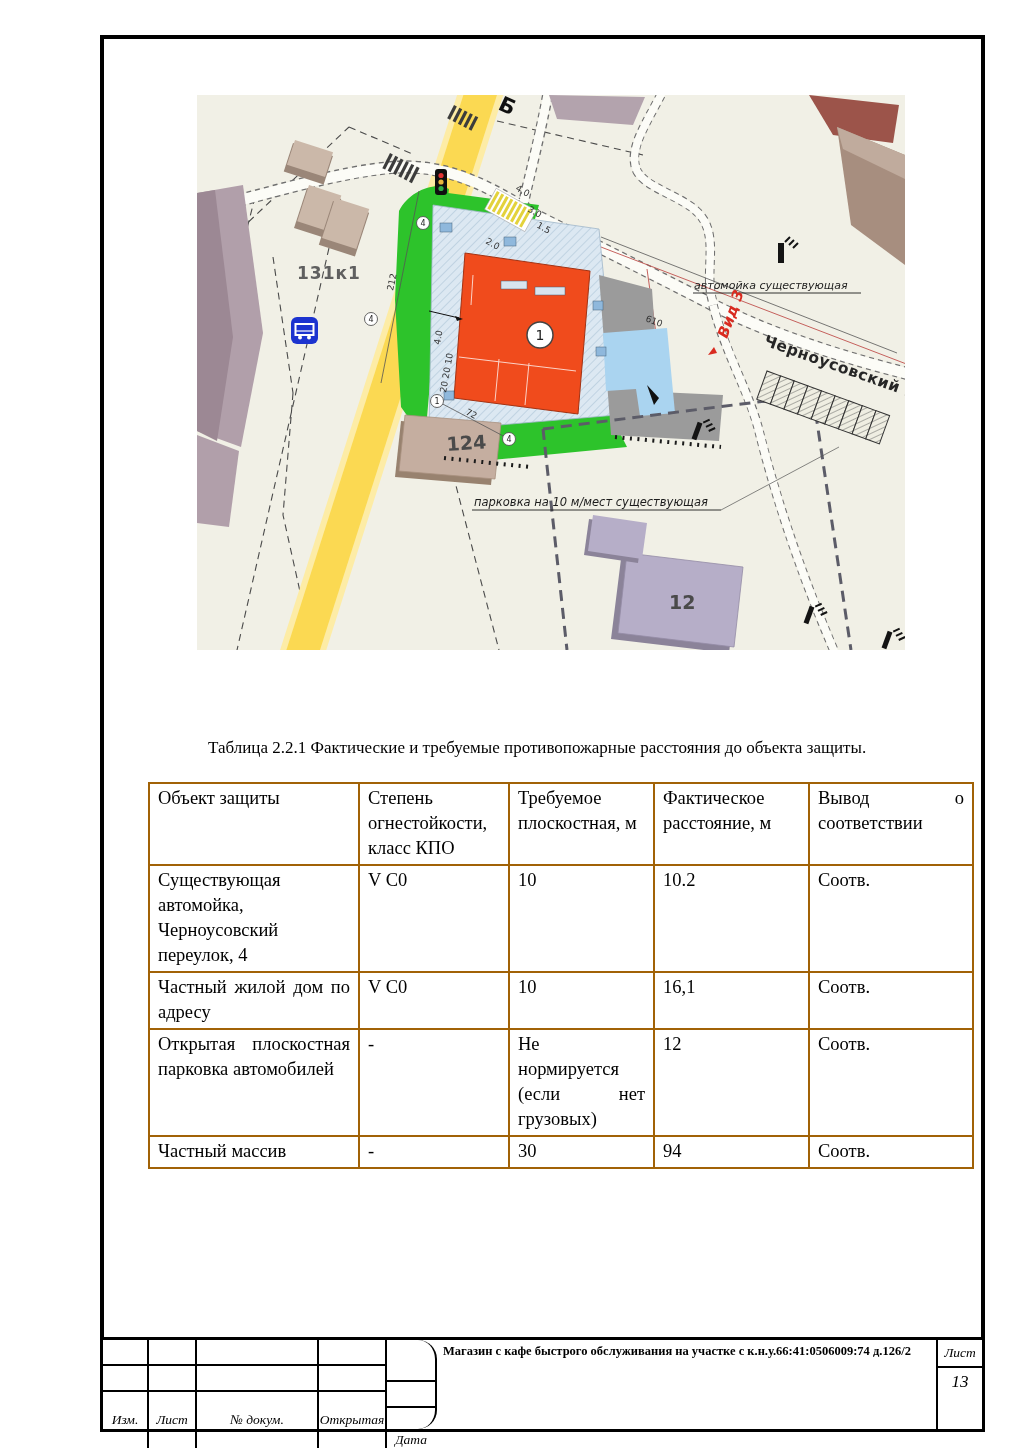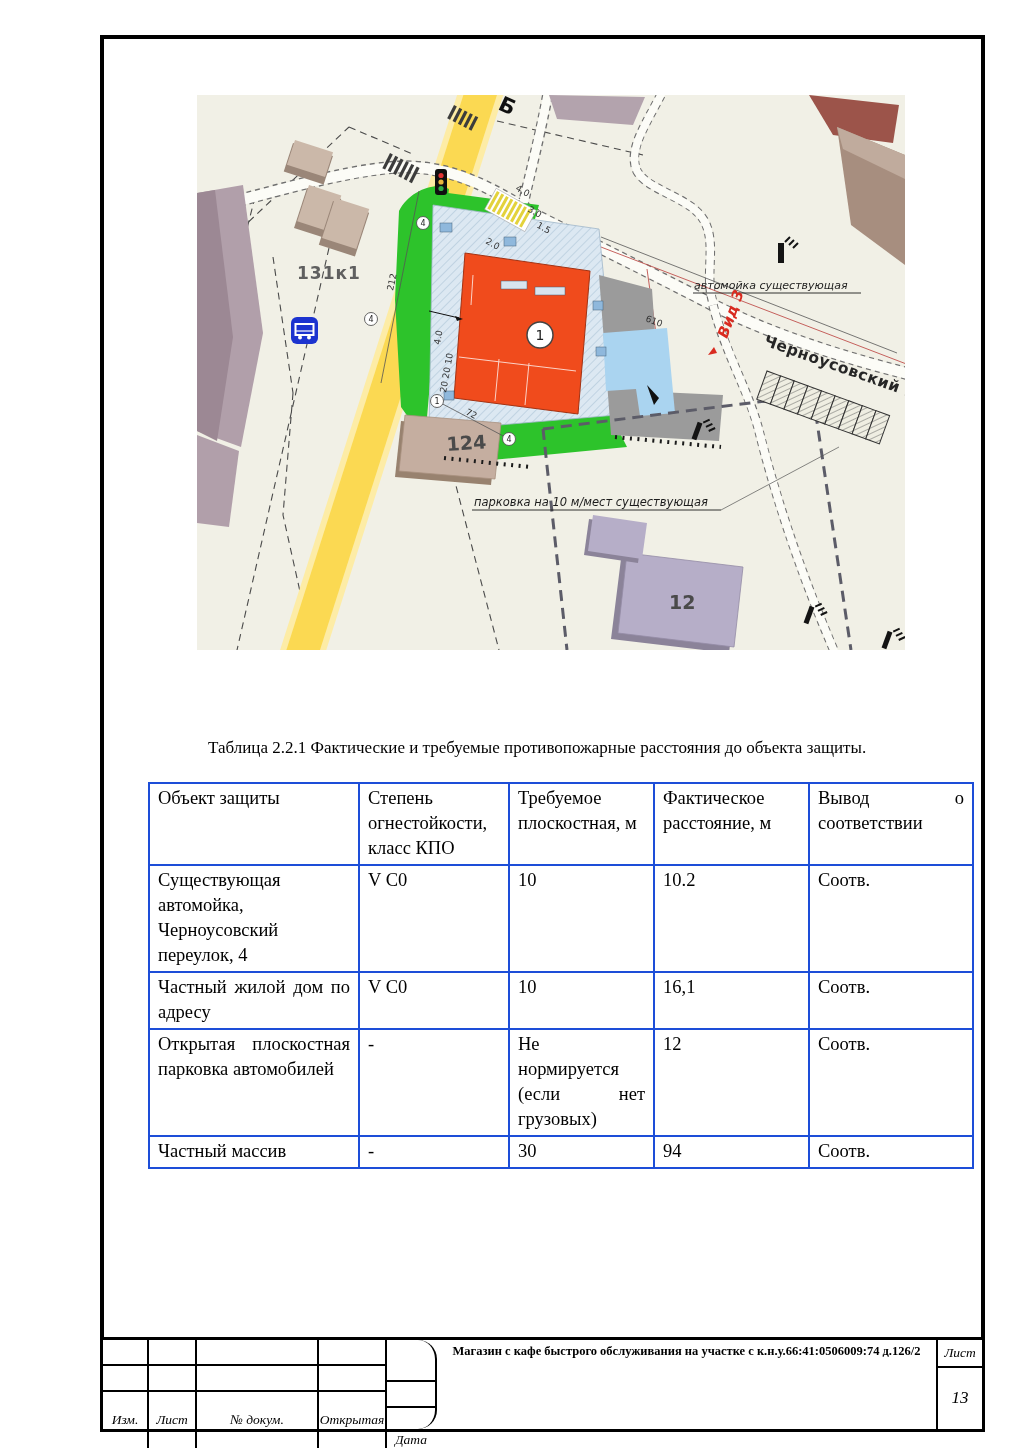--- a/index.html
+++ b/index.html
@@ -5,39 +5,39 @@
   html,body{margin:0;padding:0;background:#ffffff;}
   .page{position:relative;width:1024px;height:1448px;background:#ffffff;overflow:hidden;
         font-family:"Liberation Serif",serif;color:#000;}
   .frame{position:absolute;left:100px;top:35px;width:877px;height:1389px;border:4px solid #000;}
   .map-wrap{position:absolute;left:93px;top:56px;width:708px;height:555px;}
   .fig-caption{position:absolute;left:104px;top:612px;font-size:19.5px;}
   .tbl-caption{position:absolute;left:41px;top:692px;width:832px;font-size:17px;line-height:33px;
                text-align:justify;text-indent:63px;}
   .fire-table{position:absolute;left:44px;top:743px;width:824px;border-collapse:collapse;
               table-layout:fixed;font-size:18.5px;line-height:25px;}
-  .fire-table th,.fire-table td{border:2px solid #1d4ed8;vertical-align:top;text-align:justify;
+  .fire-table th,.fire-table td{border:2px solid #a16207;vertical-align:top;text-align:justify;
               padding:2px 8px 3px 8px;font-weight:normal;overflow:hidden;}
   .conclusion{position:absolute;left:41px;top:1133px;width:834px;font-size:19.5px;font-weight:bold;
               line-height:37px;text-align:justify;text-indent:63px;}
   .stamp{position:absolute;left:-4px;right:-4px;bottom:-4px;height:95px;background:#fff;
          border:3px solid #000;display:flex;box-sizing:border-box;}
   .stamp-left{display:grid;grid-template-columns:46px 48px 122px 68px 48px;
               grid-template-rows:26px 26px 1fr;border-right:2.5px solid #000;border-radius:19px;}
   .sc{border-right:2.5px solid #000;border-bottom:2.5px solid #000;}
   .sc.lastcol{border-right:none;margin-top:40px;}
   .sc.lastrow{border-bottom:none;display:flex;align-items:center;justify-content:center;
               font-style:italic;font-size:13.5px;}
-  .stamp-title{flex:1;border-right:2.5px solid #000;padding:4px 6px 4px 6px;text-align:center;
+  .stamp-title{flex:1;border-right:2.5px solid #000;padding:4px 6px 4px 6px;text-align:left;
                font-size:12.5px;font-weight:bold;}
   .stamp-sheet{width:44px;display:flex;flex-direction:column;}
   .stamp-sheet .hdr{height:26px;border-bottom:2.5px solid #000;display:flex;align-items:center;
                     justify-content:center;font-style:italic;font-size:13.5px;}
   .stamp-sheet .num{flex:1;display:flex;align-items:flex-start;justify-content:center;
-                    padding-top:20px;font-style:italic;font-size:17px;}
+                    padding-top:4px;font-style:italic;font-size:17px;}
   .mapfont{font-family:"DejaVu Sans",sans-serif;}
 </style>
 </head>
 <body>
 
 <div class="page">
   <div class="frame">
 
     <div class="map-wrap">
       <svg width="708" height="555" viewBox="0 0 708 555">

